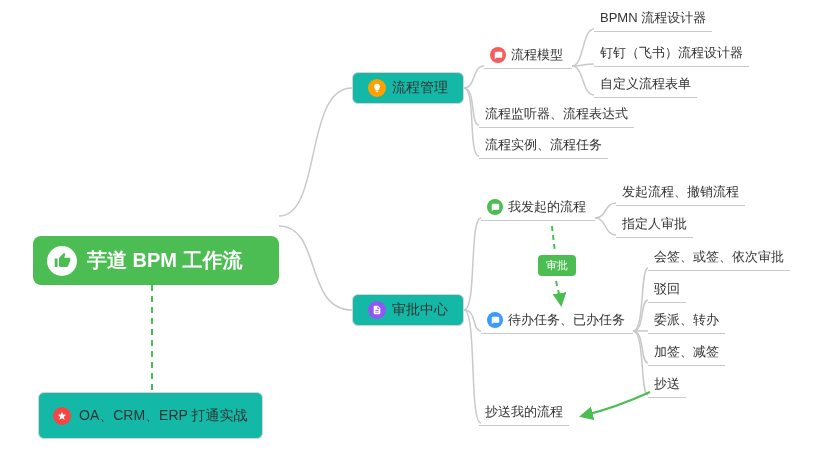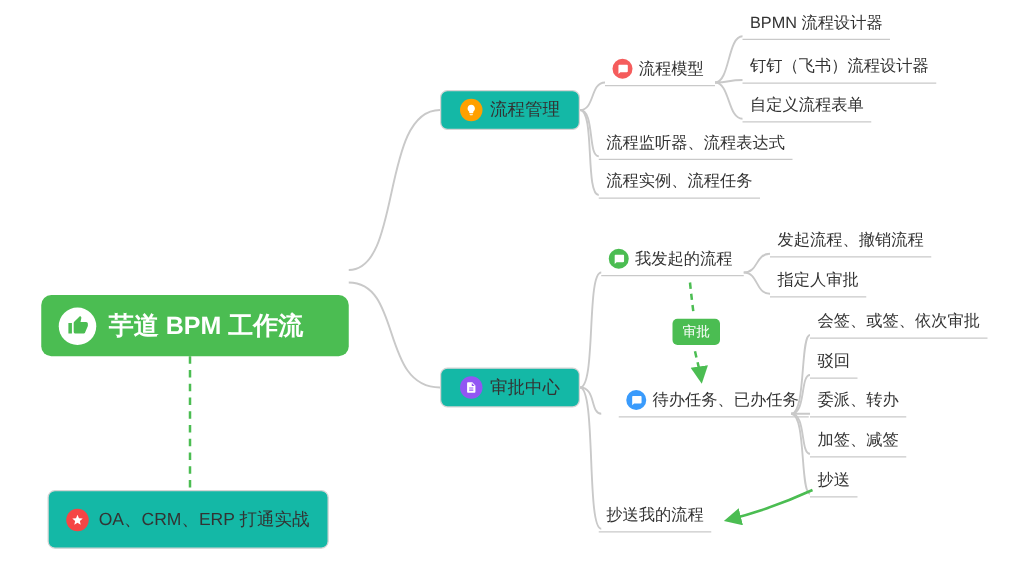--- a/index.html
+++ b/index.html
@@ -135,21 +135,21 @@
     <span>发起流程、撤销流程</span>
   </div>
   <div class="leaf" style="left:616px;top:213px;">
     <span>指定人审批</span>
   </div>
 
   <div class="relation-badge">
     <span>审批</span>
   </div>
 
-  <div class="leaf" style="left:495px;top:309px;width:152px;text-align:center;">
+  <div class="leaf" style="left:481px;top:309px;width:152px;text-align:center;">
     <span class="icon-circle icon-sm bg-blue">
       <svg viewBox="0 0 24 24">
           <path d="M20 2H4c-1.1 0-2 .9-2 2v18l4-4h14c1.1 0 2-.9 2-2V4c0-1.1-.9-2-2-2z" fill="#fff"></path>
         </svg>
     </span>
     <span>待办任务、已办任务</span>
   </div>
   <div class="leaf" style="left:648px;top:246px;">
     <span>会签、或签、依次审批</span>
   </div>

